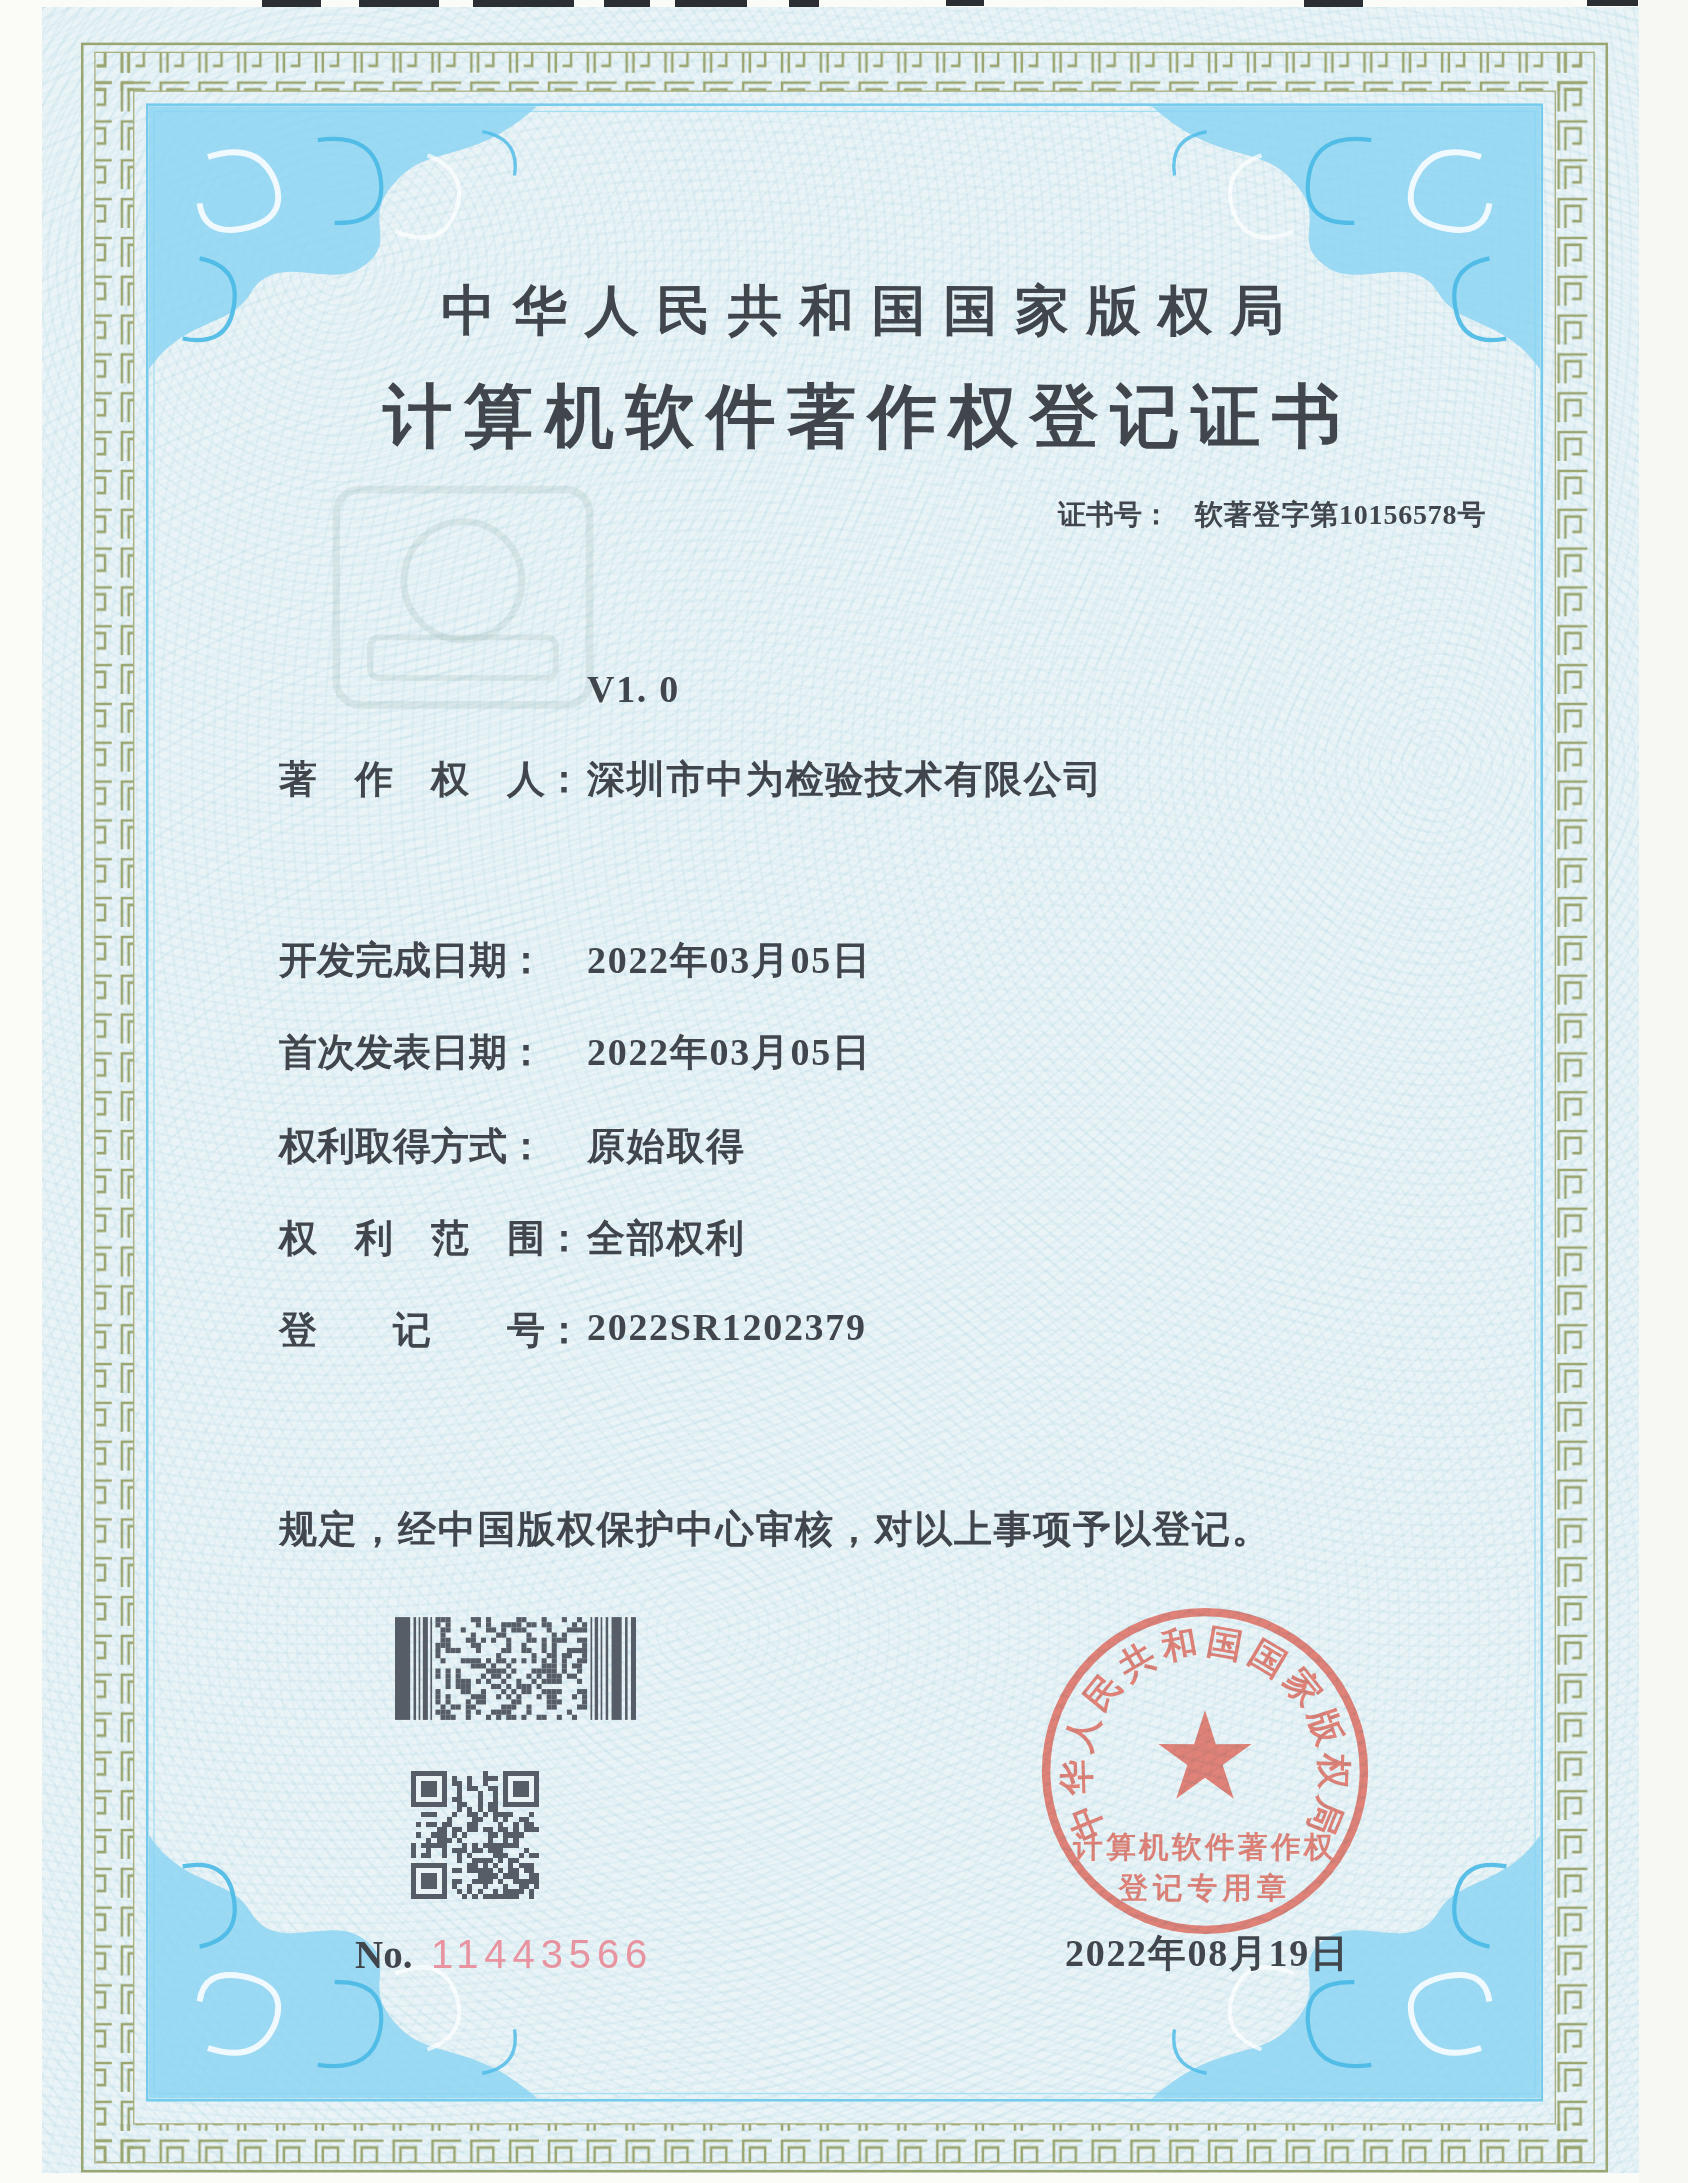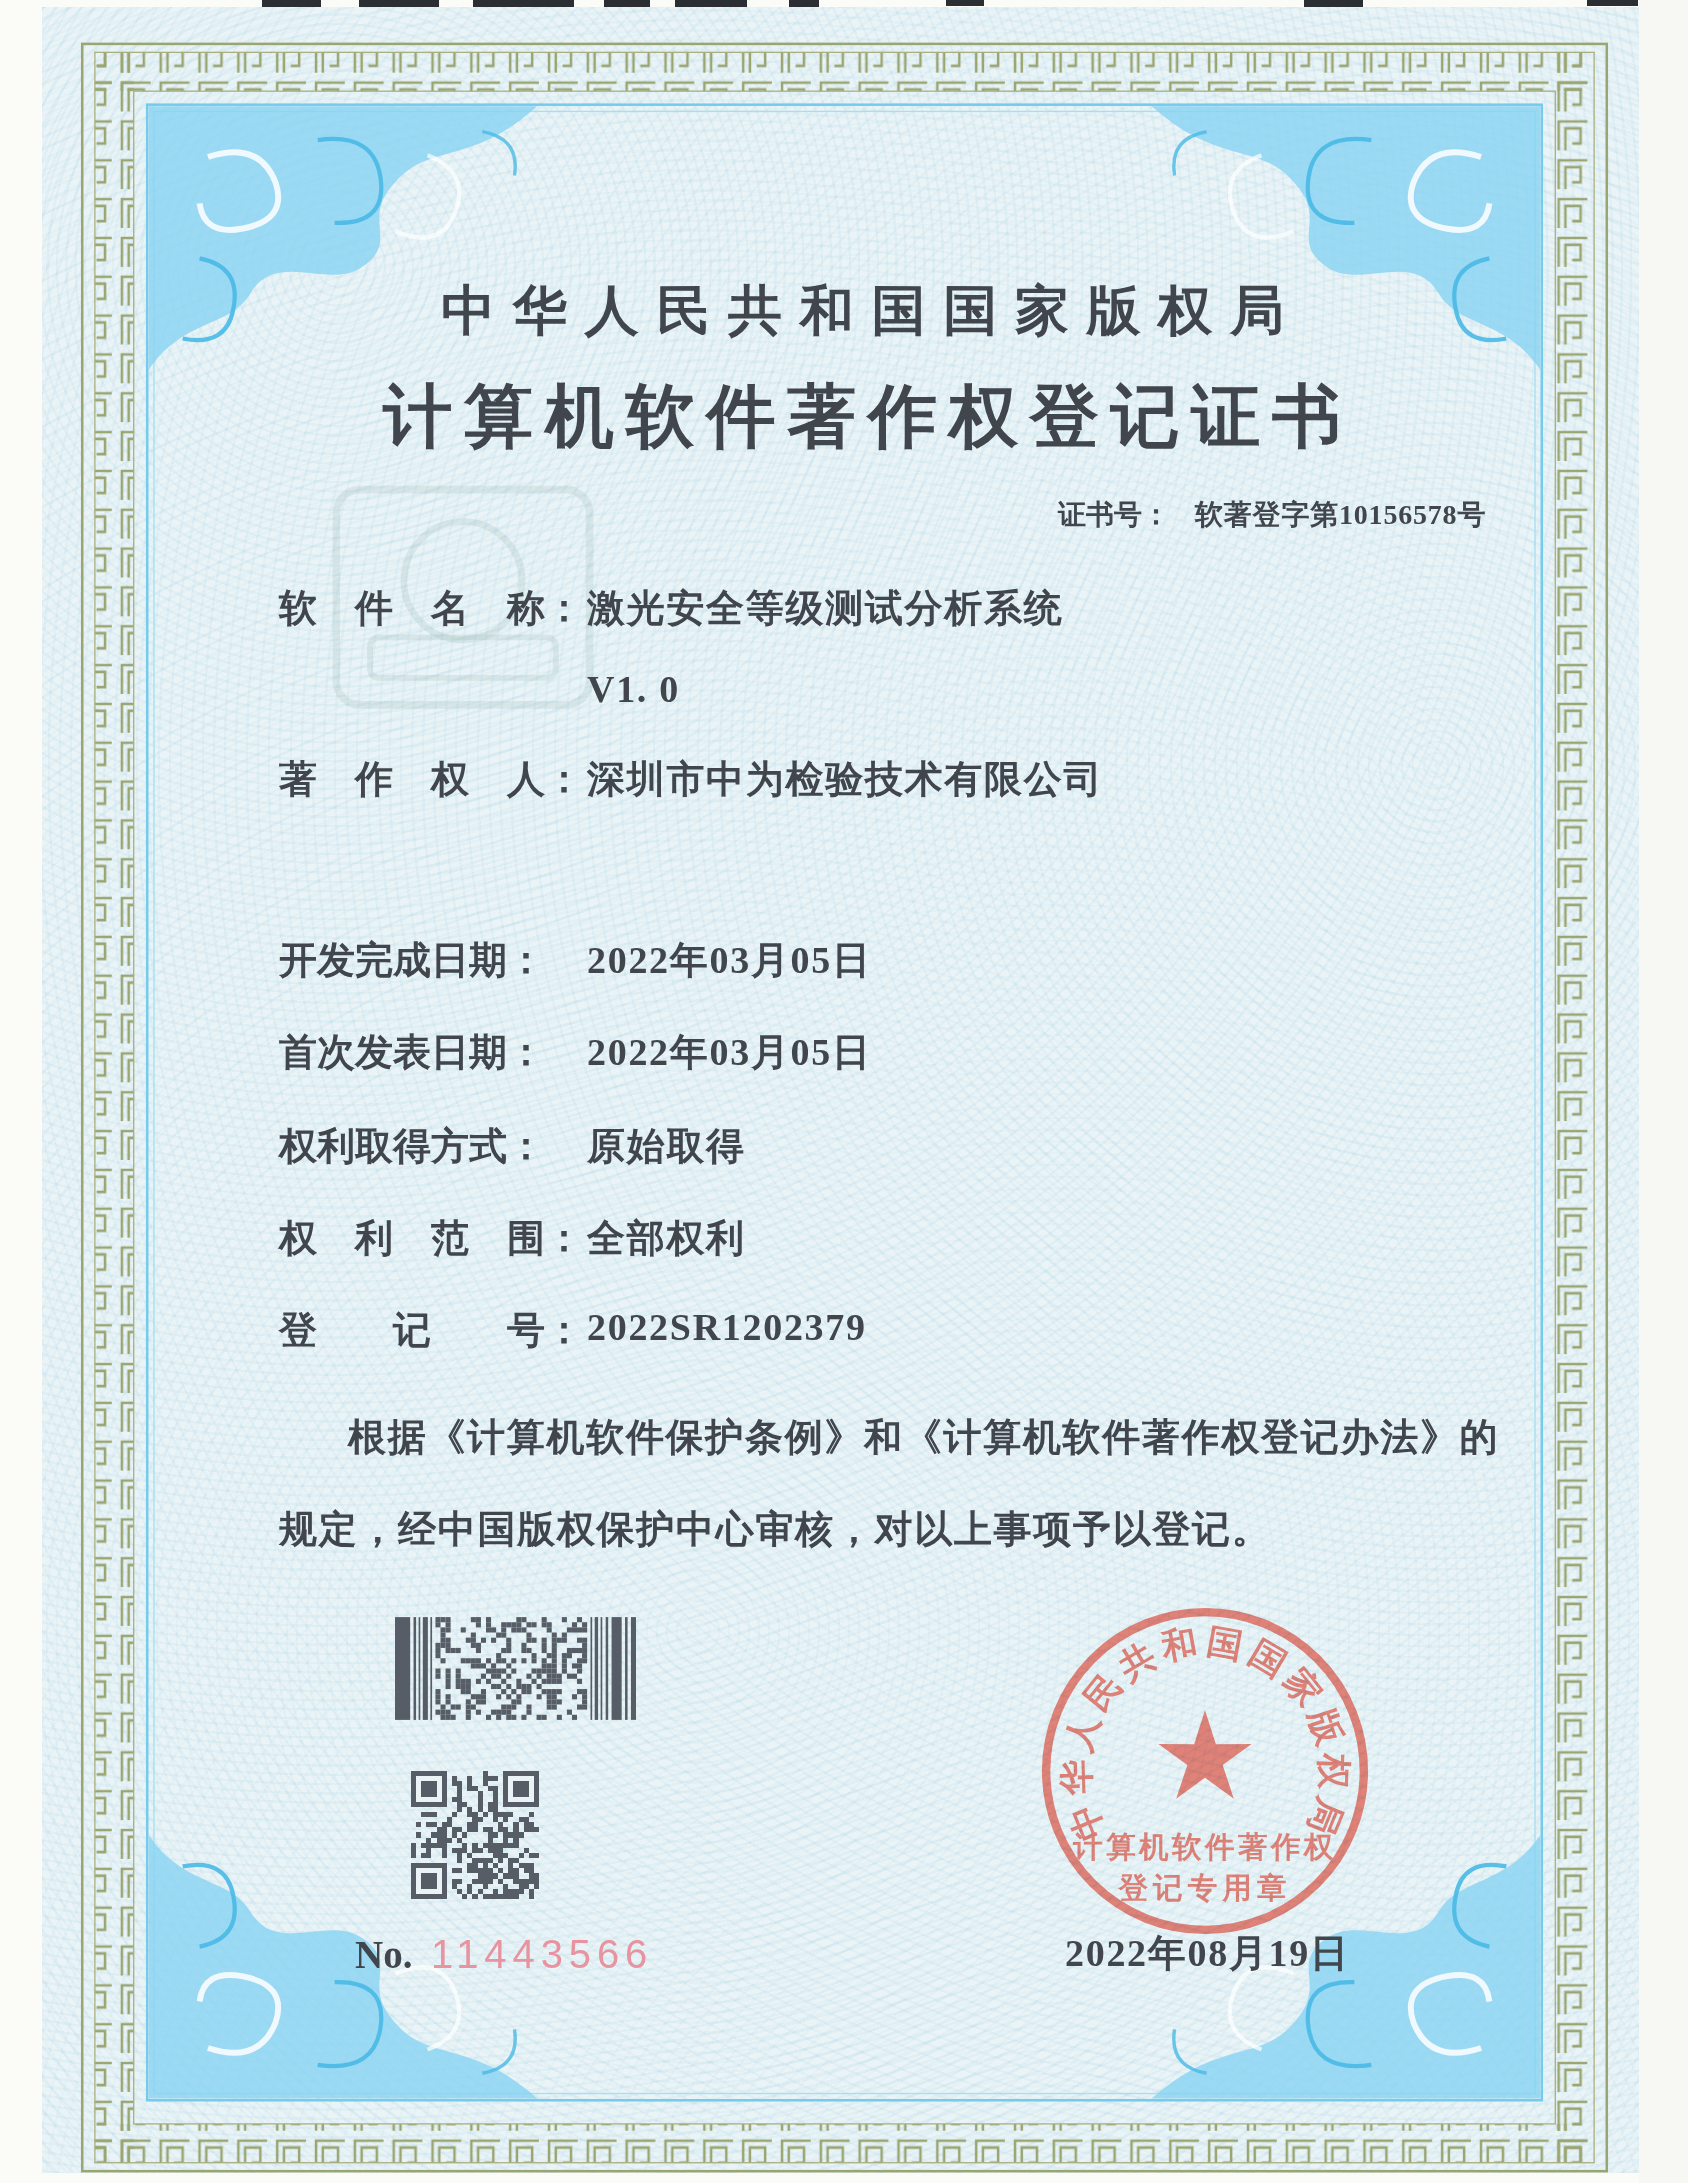--- a/index.html
+++ b/index.html
@@ -99,24 +99,20 @@
     </g>
   </svg>
 
   <div class="abs cjk" id="authority">中华人民共和国国家版权局</div>
   <div class="abs cjk" id="cert-title">计算机软件著作权登记证书</div>
 
   <div class="abs cjk" id="certno">
     <span>证书号：</span><span class="v">软著登字第10156578号</span>
   </div>
 
-  <div class="row cjk" style="top:583px">
-    <span class="lbl">软　件　名　称：</span>
-    <span class="val">激光安全等级测试分析系统</span>
-  </div>
   <div class="abs cjk" id="version">V1. 0</div>
 
   <div class="row cjk" style="top:754px">
     <span class="lbl">著　作　权　人：</span>
     <span class="val">深圳市中为检验技术有限公司</span>
   </div>
   <div class="row cjk" style="top:935px">
     <span class="lbl">开发完成日期：</span>
     <span class="val">2022年03月05日</span>
   </div>
@@ -130,21 +126,20 @@
   </div>
   <div class="row cjk" style="top:1213px">
     <span class="lbl">权　利　范　围：</span>
     <span class="val">全部权利</span>
   </div>
   <div class="row cjk" style="top:1305px">
     <span class="lbl">登　　记　　号：</span>
     <span class="val">2022SR1202379</span>
   </div>
 
-  <div class="stmt cjk" id="stmt1">根据《计算机软件保护条例》和《计算机软件著作权登记办法》的</div>
   <div class="stmt cjk" id="stmt2">规定，经中国版权保护中心审核，对以上事项予以登记。</div>
 
   <svg class="abs" id="bc-wrap" viewBox="0 0 286 122">
     <g id="bc" fill="#565d66">
         <rect x="0" y="0" width="18" height="122"></rect>
         <rect x="22" y="0" width="3" height="122"></rect>
         <rect x="28" y="0" width="2" height="122"></rect>
         <rect x="33" y="0" width="6" height="122"></rect>
         <rect x="42" y="0" width="2" height="122"></rect>
         <rect x="48" y="0.0" width="6" height="6.1"></rect>

